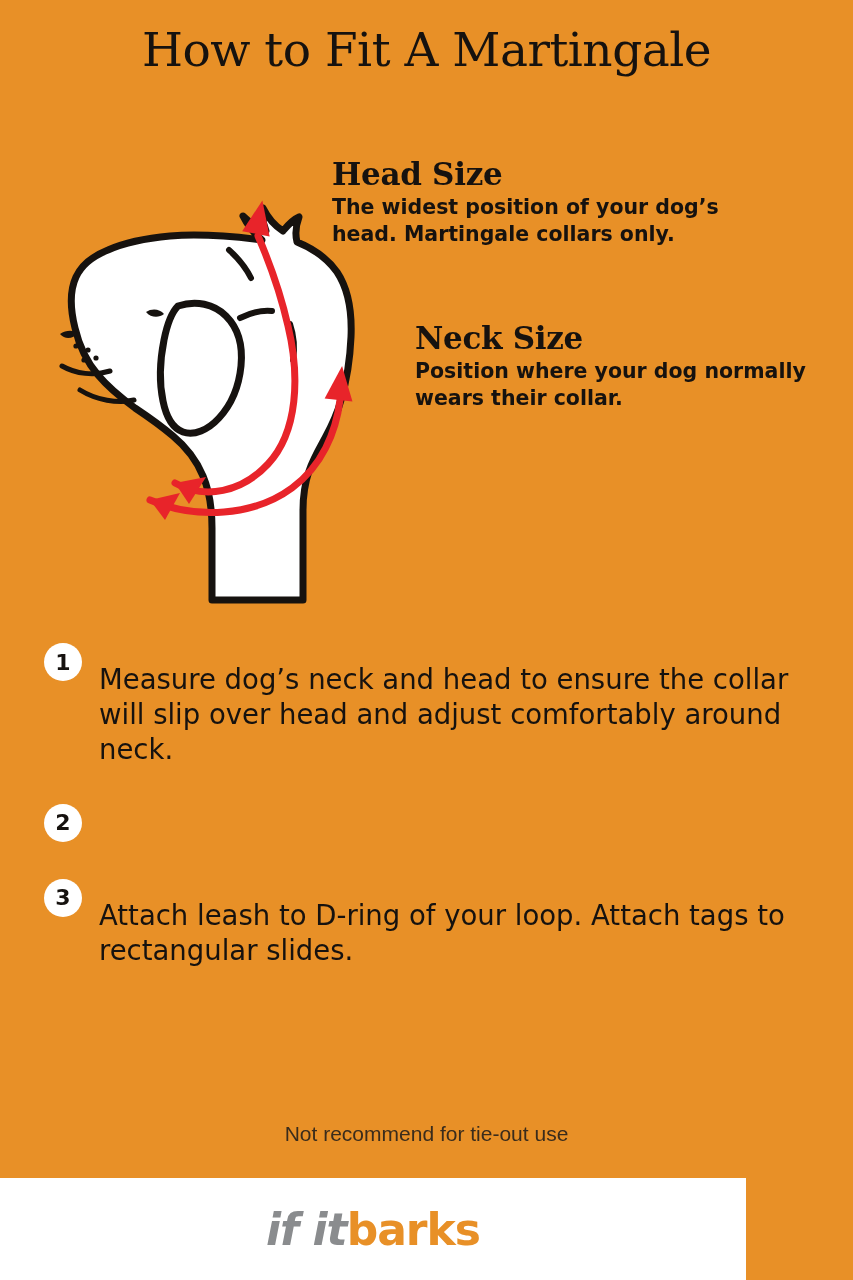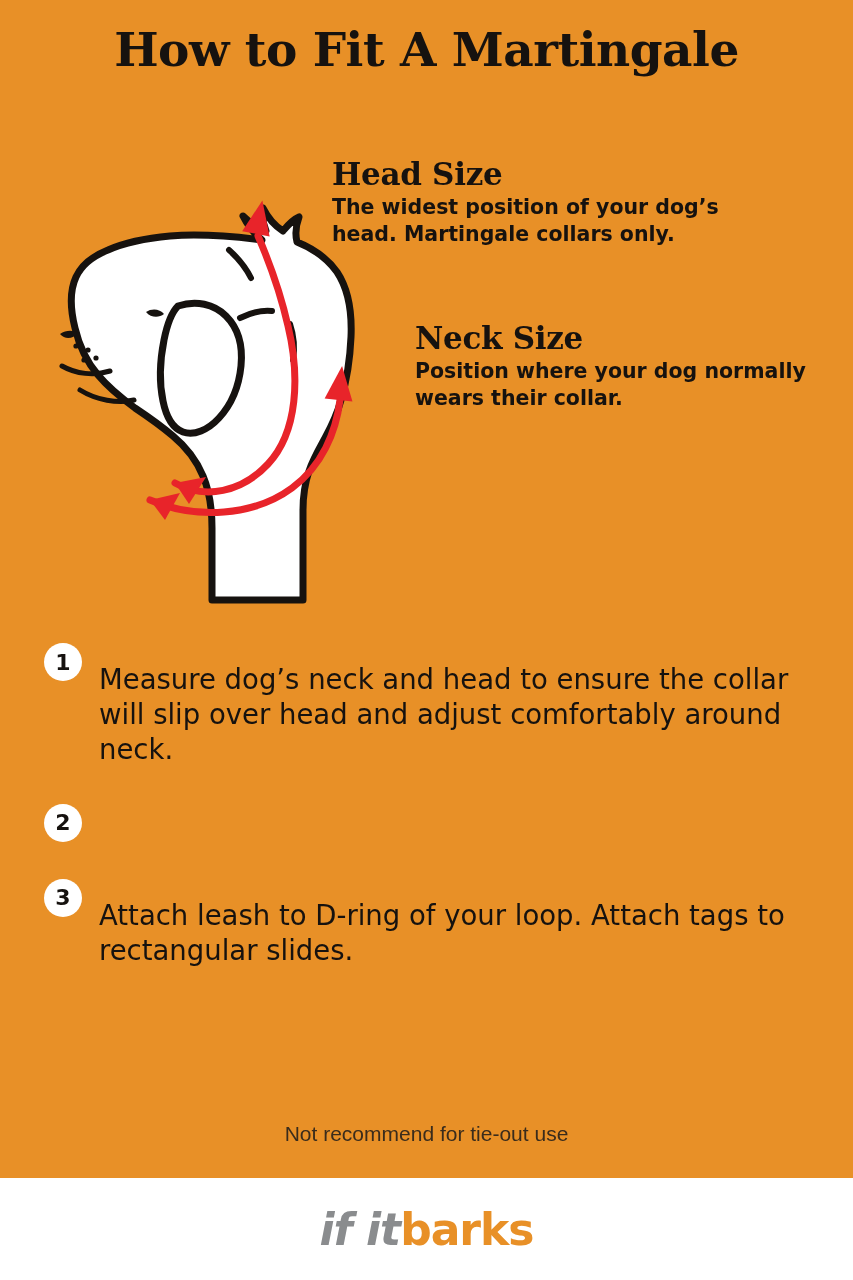--- a/index.html
+++ b/index.html
@@ -21,21 +21,21 @@
     box-sizing: border-box;
     overflow: hidden;
   }
   .title {
     position: absolute;
     top: 22px;
     left: 0;
     width: 853px;
     text-align: center;
     font-family: "DejaVu Serif", serif;
-    font-weight: bold;
+    font-weight: normal;
     font-size: 47px;
     letter-spacing: -0.5px;
     color: #16120f;
   }
 
   
   .diagram {
     position: absolute;
     top: 128px;
     left: 0;
@@ -117,21 +117,21 @@
     font-family: Liberation Sans, sans-serif;
     font-size: 21px;
     color: #3a2c1c;
   }
 
   
   .logobar {
     position: absolute;
     left: 0;
     top: 1178px;
-    width: 853px;
+    width: 746px;
     height: 102px;
     background: #ffffff;
     display: flex;
     align-items: center;
     justify-content: center;
   }
   .logo {
     font-family: "DejaVu Sans", sans-serif;
     font-weight: bold;
     font-style: italic;

